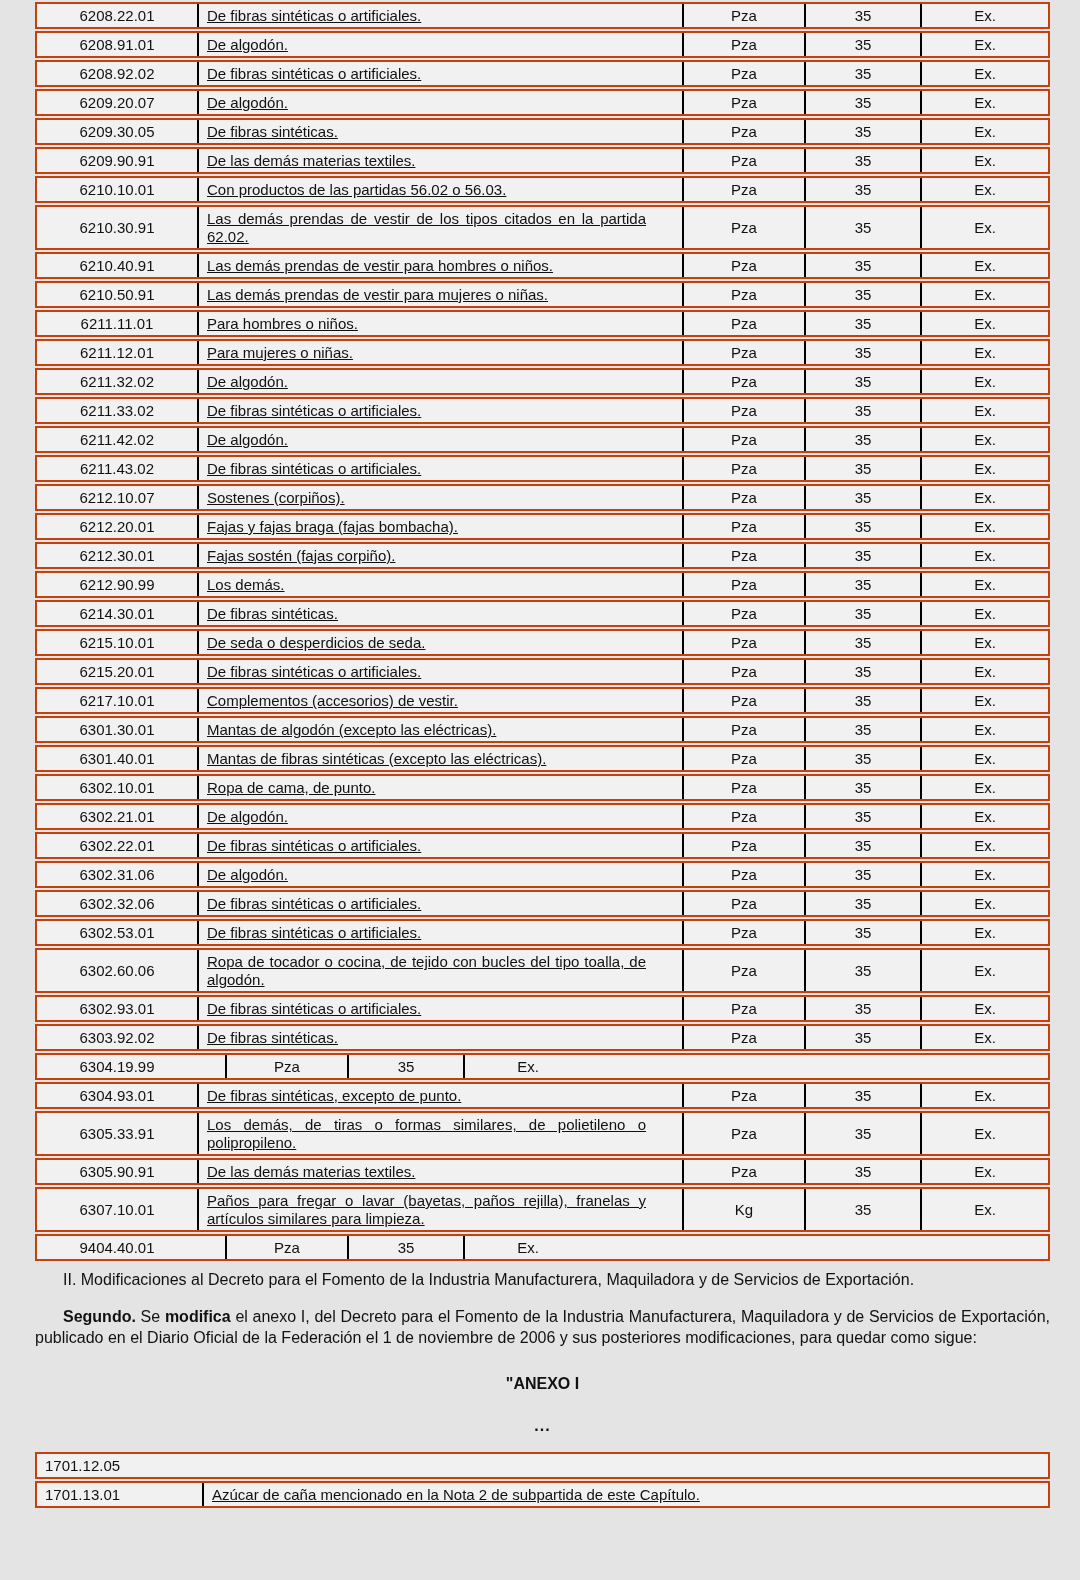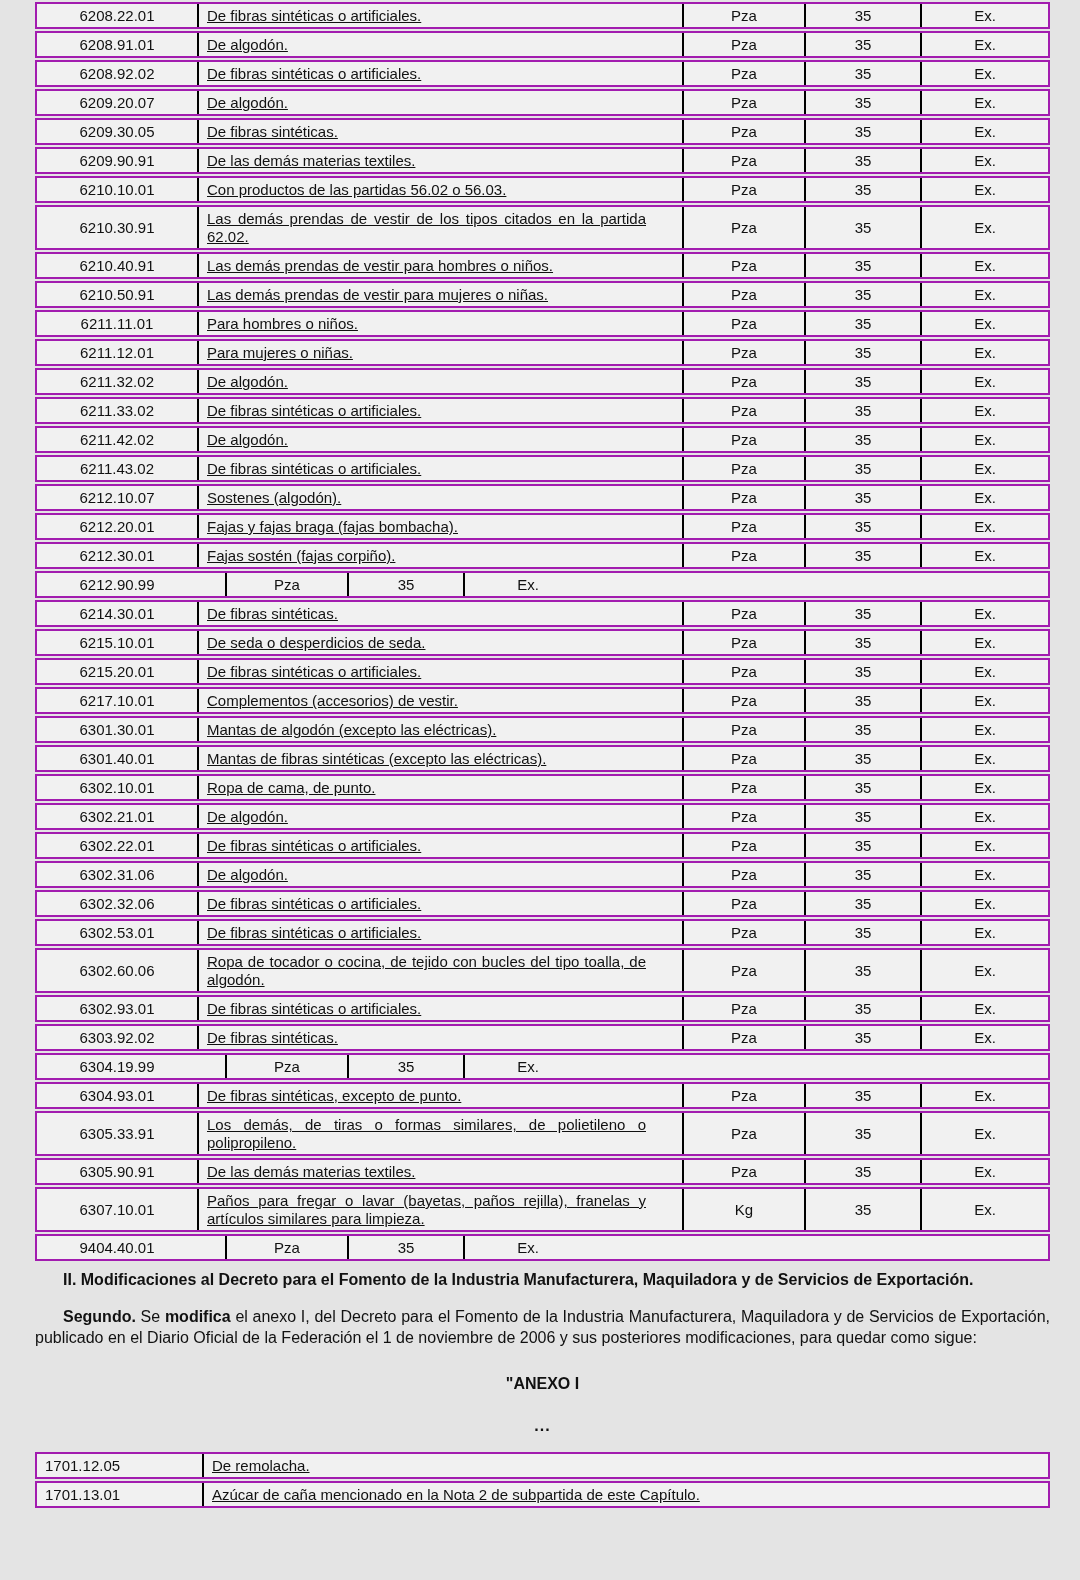--- a/index.html
+++ b/index.html
@@ -9,42 +9,42 @@
     font-family:"Liberation Sans","DejaVu Sans",sans-serif;
     color:#111;
     -webkit-font-smoothing:antialiased;
   }
   .page{box-sizing:border-box;width:1080px;height:1580px;padding:2px 30px 0 35px;}
 
   
   .tbl{width:1015px;}
   .trow{
     display:flex;align-items:stretch;
-    border:2px solid #a21caf;margin-bottom:2px;
+    border:2px solid #c2410c;margin-bottom:2px;
     background:#f1f1f1;
     font-size:15px;line-height:18px;
   }
   .cell{display:flex;align-items:center;box-sizing:border-box;padding:3px 8px 2px;}
   .cell + .cell{border-left:2px solid #000;}
   .c-code{width:160px;justify-content:center;text-align:center;}
   .c-desc{flex:1;justify-content:flex-start;text-decoration:underline;}
   .c-desc span{display:block;width:100%;text-align:justify;}
   .c-unit{width:122px;justify-content:center;text-align:center;margin-left:28px;}
   .c-rate{width:116px;justify-content:center;text-align:center;}
   .c-duty{width:128px;justify-content:center;text-align:center;}
 
   .annex .c-code{width:165px;justify-content:flex-start;text-align:center;}
 
   
   .para{
     width:1015px;margin:6px 0 0;
     font-size:16px;line-height:21px;
     text-align:justify;text-indent:28px;
   }
-  .para.bold{font-weight:bold;margin-top:8px;}
+  .para.bold{font-weight:normal;margin-top:8px;}
   .para.second{margin-top:16px;}
   b{font-weight:bold;}
   .center{
     width:1015px;text-align:center;text-indent:0;
     font-size:16px;line-height:20px;
   }
   .anexo-title{font-weight:bold;margin:26px 0 0;}
   .dots{font-weight:bold;margin:22px 0 16px;letter-spacing:1px;}
   .annex{margin-top:6px;}
 </style>
@@ -210,21 +210,21 @@
           <span>De fibras sintéticas o artificiales.</span>
         </div>
     <div class="cell c-unit">Pza</div>
     <div class="cell c-rate">35</div>
     <div class="cell c-duty">Ex.</div>
   </div>
 
   <div class="trow">
     <div class="cell c-code">6212.10.07</div>
     <div class="cell c-desc">
-          <span>Sostenes (algodón).</span>
+          <span>Sostenes (corpiños).</span>
         </div>
     <div class="cell c-unit">Pza</div>
     <div class="cell c-rate">35</div>
     <div class="cell c-duty">Ex.</div>
   </div>
 
   <div class="trow">
     <div class="cell c-code">6212.20.01</div>
     <div class="cell c-desc">
           <span>Fajas y fajas braga (fajas bombacha).</span>
@@ -239,20 +239,23 @@
     <div class="cell c-desc">
           <span>Fajas sostén (fajas corpiño).</span>
         </div>
     <div class="cell c-unit">Pza</div>
     <div class="cell c-rate">35</div>
     <div class="cell c-duty">Ex.</div>
   </div>
 
   <div class="trow">
     <div class="cell c-code">6212.90.99</div>
+    <div class="cell c-desc">
+          <span>Los demás.</span>
+        </div>
     <div class="cell c-unit">Pza</div>
     <div class="cell c-rate">35</div>
     <div class="cell c-duty">Ex.</div>
   </div>
 
   <div class="trow">
     <div class="cell c-code">6214.30.01</div>
     <div class="cell c-desc">
           <span>De fibras sintéticas.</span>
         </div>
@@ -460,23 +463,20 @@
 
   <p class="para second"><b>Segundo.</b><span> Se </span><b>modifica</b><span> el anexo I, del Decreto para el Fomento de la Industria Manufacturera, Maquiladora y de Servicios de Exportación, publicado en el Diario Oficial de la Federación el 1 de noviembre de 2006 y sus posteriores modificaciones, para quedar como sigue:</span></p>
 
   <p class="center anexo-title">"ANEXO I</p>
 
   <p class="center dots">...</p>
 
   <div class="tbl annex" id="annex-table">
   <div class="trow">
     <div class="cell c-code">1701.12.05</div>
-    <div class="cell c-desc">
-          <span>De remolacha.</span>
-        </div>
   </div>
 
   <div class="trow">
     <div class="cell c-code">1701.13.01</div>
     <div class="cell c-desc">
           <span>Azúcar de caña mencionado en la Nota 2 de subpartida de este Capítulo.</span>
         </div>
   </div>
 </div>
 

